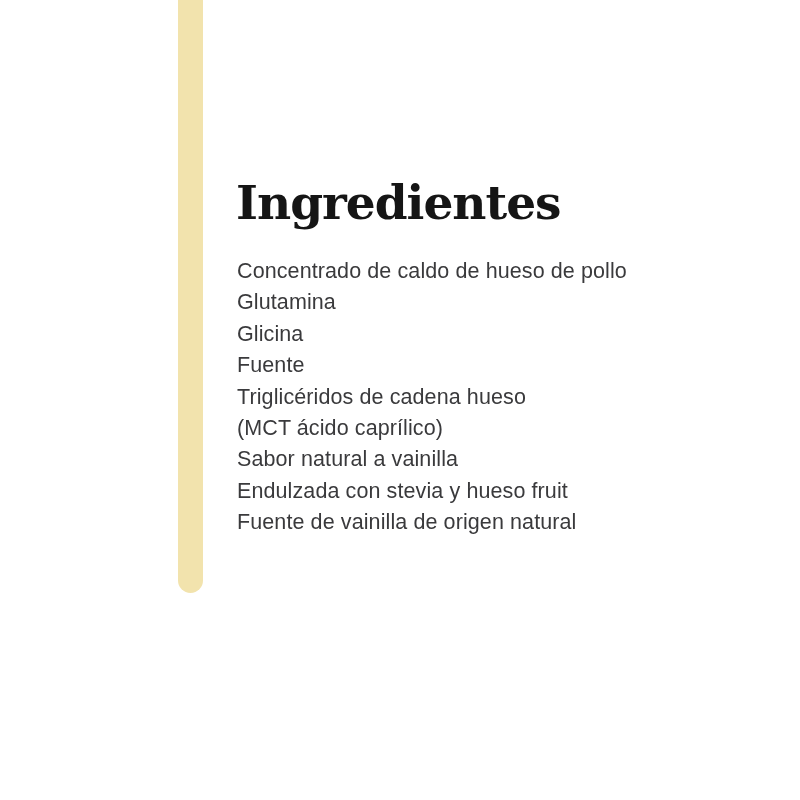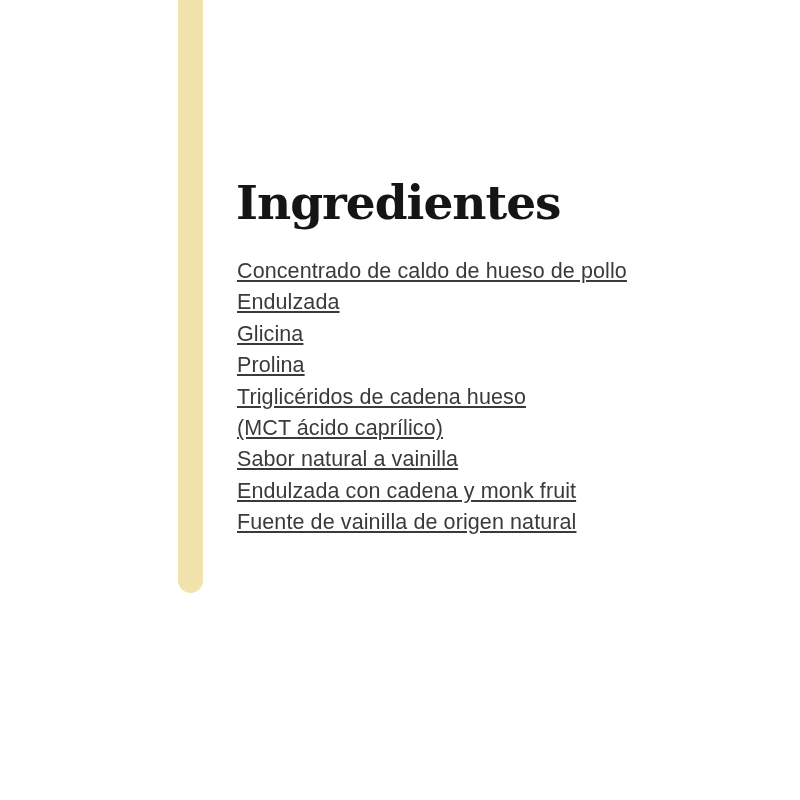--- a/index.html
+++ b/index.html
@@ -48,33 +48,32 @@
     left:237px;
     top:256px;
     margin:0;
     padding:0;
     list-style:none;
     font-size:21.5px;
     line-height:31.4px;
     letter-spacing:0.1px;
     color:var(--body);
     white-space:nowrap;
-    text-decoration:underline;
   }
 </style>
 </head>
 <body>
 
 <div class="canvas">
   <div class="accent-bar"></div>
   <h1 class="page-title">Ingredientes</h1>
   <ul class="ingredients-list">
       <li>Concentrado de caldo de hueso de pollo</li>
-      <li>Endulzada</li>
+      <li>Glutamina</li>
       <li>Glicina</li>
-      <li>Prolina</li>
+      <li>Fuente</li>
       <li>Triglicéridos de cadena hueso</li>
       <li>(MCT ácido caprílico)</li>
       <li>Sabor natural a vainilla</li>
-      <li>Endulzada con cadena y monk fruit</li>
+      <li>Endulzada con stevia y hueso fruit</li>
       <li>Fuente de vainilla de origen natural</li>
     </ul>
 </div>
 
 </body></html>

